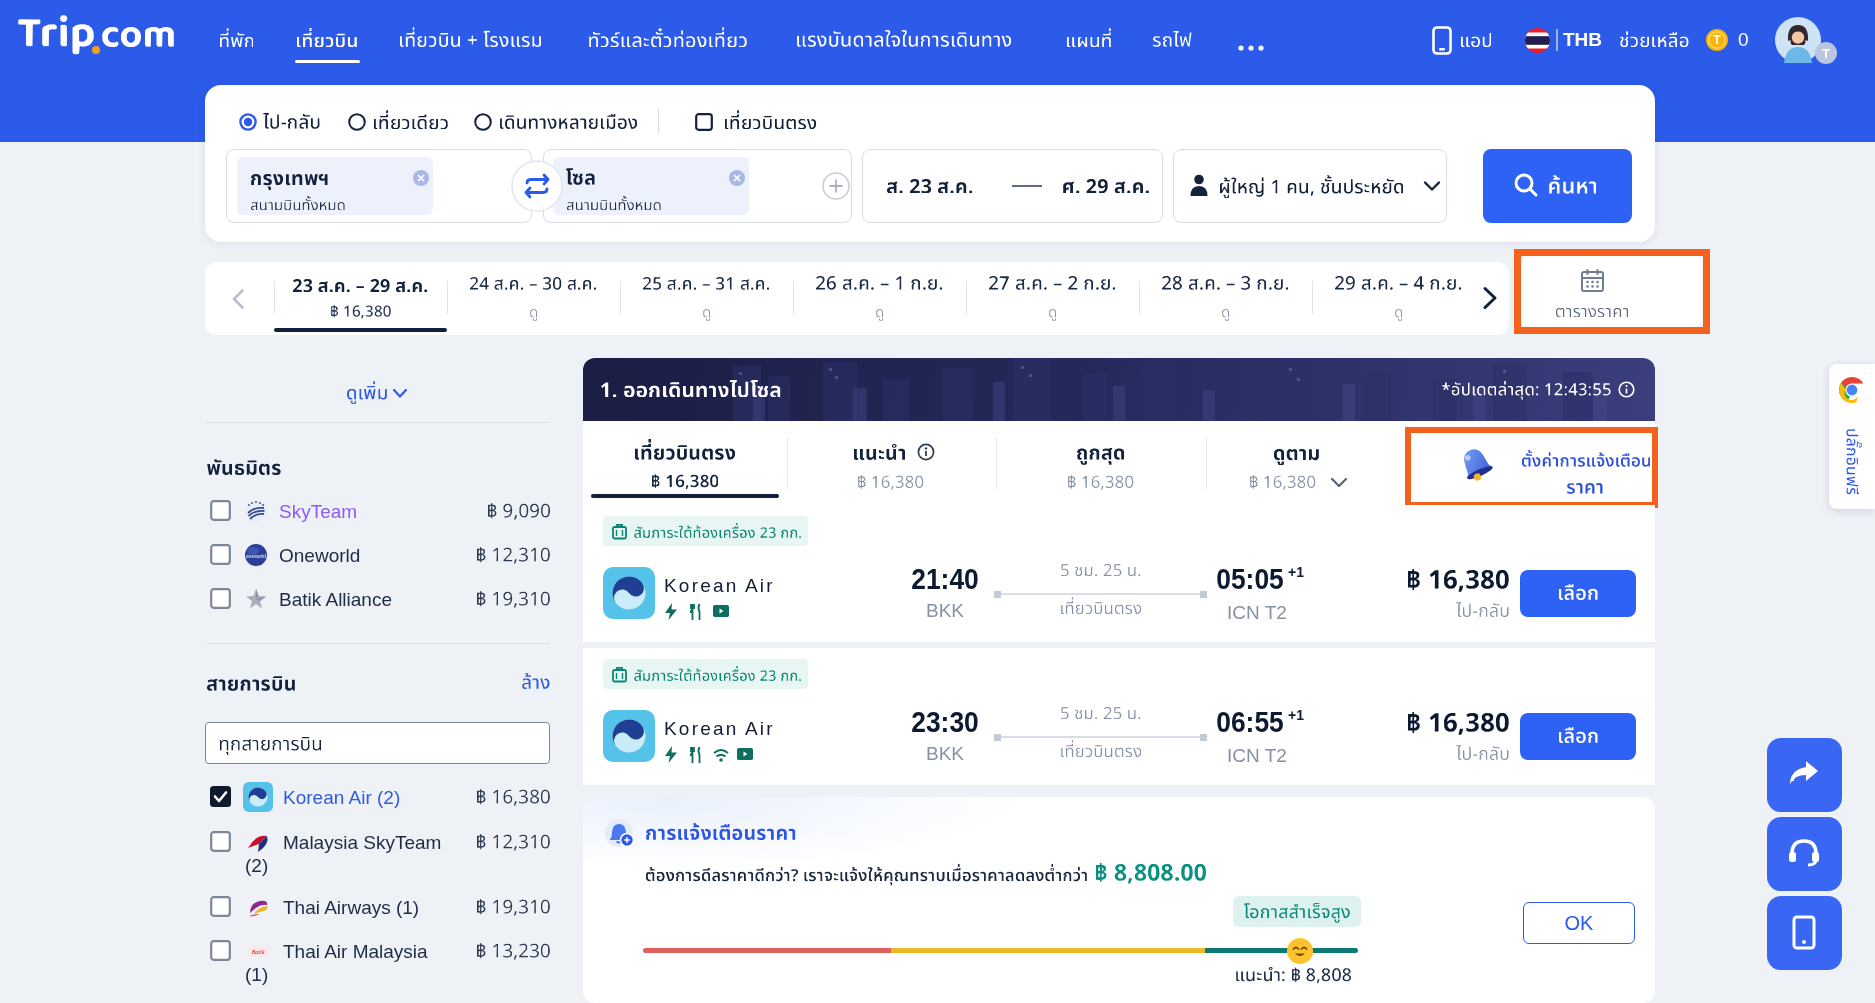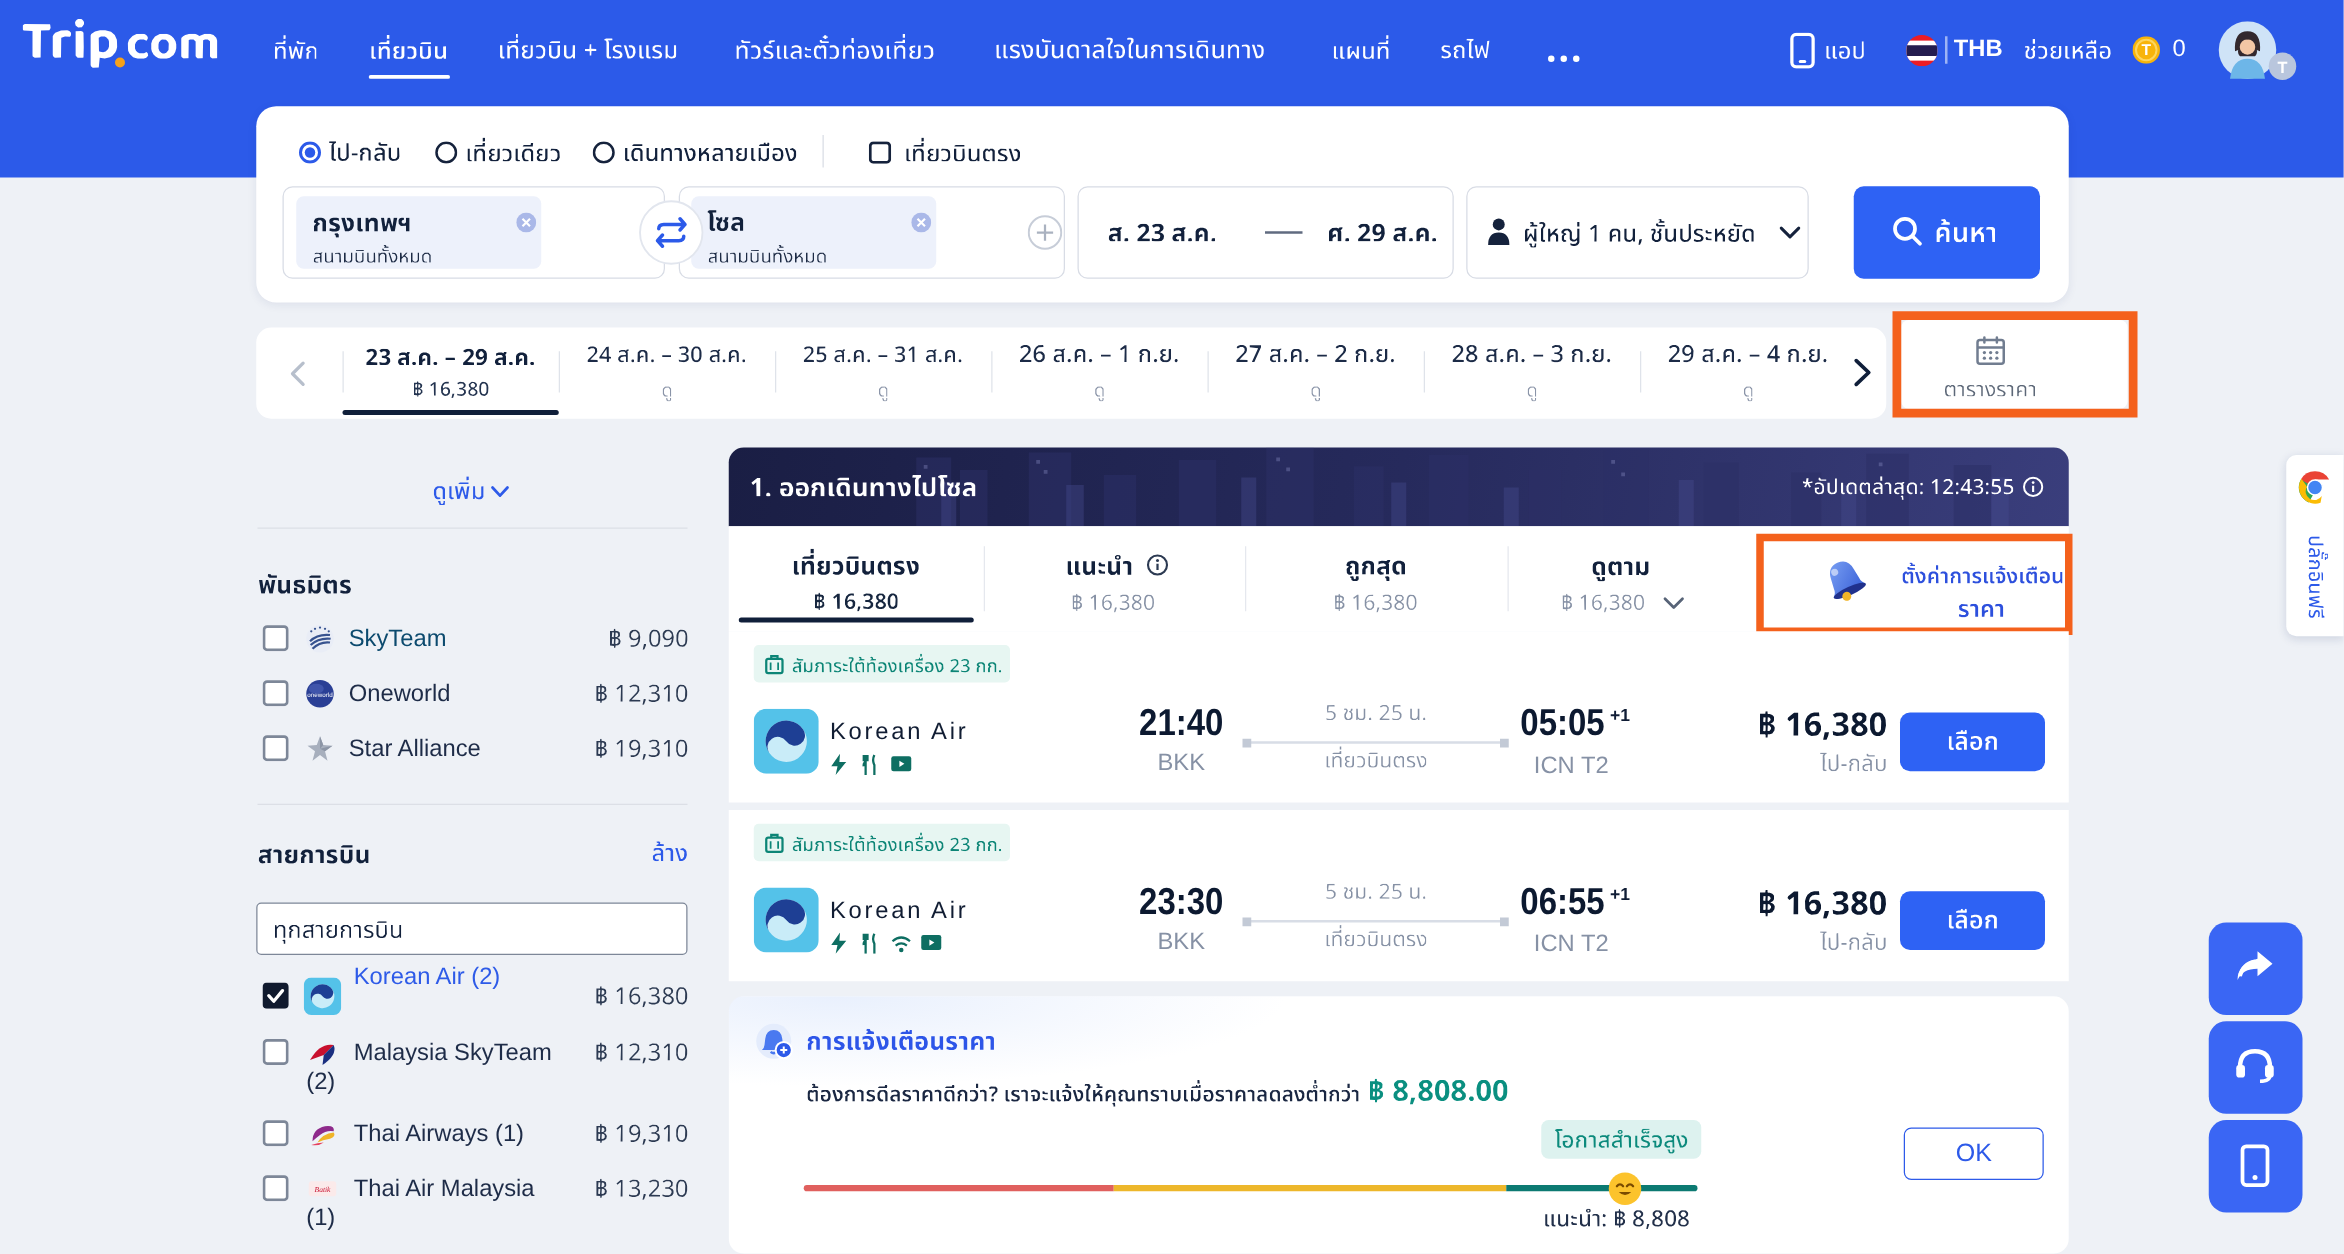--- a/index.html
+++ b/index.html
@@ -259,21 +259,21 @@
       <circle cx="12" cy="12" r="11" fill="#e9edf6"></circle>
       <path d="M4 14 Q10 8 20 9 M4.5 17 Q11 11 20.5 12 M6 20 Q12 14 20 15" stroke="#37538f" stroke-width="1.8" fill="none"></path>
       <g fill="#37538f">
         <circle cx="5" cy="6" r=".9"></circle>
         <circle cx="8" cy="4" r=".9"></circle>
         <circle cx="12" cy="3" r=".9"></circle>
         <circle cx="16" cy="4" r=".9"></circle>
         <circle cx="19" cy="6" r=".9"></circle>
       </g>
     </svg>
-    <div class="abs" style="left:279px;top:501px;font-size:19px;color:#0c4a6e">SkyTeam</div>
+    <div class="abs" style="left:279px;top:501px;font-size:19px;color:#8b5cf6">SkyTeam</div>
     <svg style="position:absolute;left:487.8px;top:502.5px;" width="62.2" height="17.0" viewBox="0 0 62.2 17.0">
       <path d="M28.8 12.2 27.2 12.2 26.2 16.8 27.5 16.5 28.8 13.2Z M56.5 0.8 55.2 1.2 53.8 3.2 53.2 5.0 53.2 10.0 54.2 12.8 55.5 14.0 58.2 14.5 59.8 14.0 61.2 12.2 62.0 9.0 62.0 6.2 61.5 3.8 60.8 2.2 59.2 1.0Z M56.5 2.0 59.0 2.2 60.0 3.5 60.5 5.5 60.2 10.8 59.8 12.0 58.2 13.2 56.2 13.0 55.5 12.2 54.8 10.5 54.5 8.5 54.8 4.8 55.2 3.2Z M47.2 0.8 44.5 1.0 43.0 2.2 42.2 3.8 42.2 6.5 43.5 8.5 45.5 9.2 47.5 9.0 49.5 8.0 48.8 11.2 47.2 12.8 46.2 13.2 43.2 13.2 43.2 14.2 43.8 14.5 45.8 14.5 48.0 13.8 49.2 12.8 50.5 10.2 51.0 6.5 50.2 3.0 49.0 1.5Z M45.5 2.0 47.5 2.0 49.2 4.0 49.5 5.0 49.2 6.5 47.5 8.0 45.2 8.0 43.8 6.5 43.5 5.5 43.8 3.8Z M34.8 0.8 33.5 1.2 32.0 3.2 31.5 5.0 31.5 10.0 32.5 12.8 33.8 14.0 36.5 14.5 38.0 14.0 39.5 12.2 40.2 9.0 40.2 6.2 39.8 3.8 39.0 2.2 37.5 1.0Z M34.8 2.0 37.2 2.2 38.2 3.5 38.8 5.5 38.5 10.8 38.0 12.0 36.5 13.2 34.5 13.0 33.8 12.2 33.0 10.5 32.8 8.5 33.0 4.8 33.5 3.2Z M20.5 0.8 17.8 1.0 16.2 2.2 15.5 3.8 15.5 6.5 16.8 8.5 18.8 9.2 20.8 9.0 22.8 8.0 22.0 11.2 20.5 12.8 19.5 13.2 16.5 13.2 16.5 14.2 17.0 14.5 19.0 14.5 21.2 13.8 22.5 12.8 23.8 10.2 24.2 6.5 23.5 3.0 22.2 1.5Z M18.8 2.0 20.8 2.0 22.5 4.0 22.8 5.0 22.5 6.5 20.8 8.0 18.5 8.0 17.0 6.5 16.8 5.5 17.0 3.8Z M3.2 0.0 3.0 1.8 0.0 1.8 0.0 13.5 3.2 13.8 3.2 15.2 4.2 15.2 4.5 13.5 6.5 13.2 8.0 12.0 8.5 9.8 7.5 8.0 5.8 7.2 7.0 6.8 7.8 6.0 8.0 5.2 7.8 3.0 6.5 2.0 4.2 1.5 4.2 0.0Z M4.5 8.0 5.8 8.2 6.8 9.2 6.8 11.0 5.5 12.2 4.2 12.0Z M1.8 8.0 3.2 8.2 3.0 12.2 1.5 12.0Z M4.5 3.0 5.8 3.2 6.5 4.2 6.5 5.5 5.5 6.5 4.2 6.5Z M1.8 2.8 3.2 3.0 3.0 6.8 1.5 6.5Z" fill="#2c3a52" fill-rule="evenodd"></path>
     </svg>
     <svg style="position:absolute;left:210px;top:544px;" width="21" height="21" viewBox="0 0 21 21">
       <rect x="1.2" y="1.2" width="18.6" height="18.6" rx="2.5" fill="#fff" stroke="#7d8798" stroke-width="2.2"></rect>
     </svg>
     <svg style="position:absolute;left:244px;top:543px;" width="24" height="24" viewBox="0 0 24 24">
       <circle cx="12" cy="12" r="11" fill="#2a3f95"></circle>
       <ellipse cx="9" cy="8" rx="6" ry="4" fill="#4a5fb5" opacity=".7"></ellipse>
       <text x="12" y="14.5" font-family="Liberation Sans" font-size="5" text-anchor="middle" fill="#fff">oneworld</text>
@@ -282,21 +282,21 @@
     <svg style="position:absolute;left:477.0px;top:546.5px;" width="73.0" height="17.0" viewBox="0 0 73.0 17.0">
       <path d="M39.5 12.2 38.0 12.2 37.0 16.8 38.2 16.5 39.5 13.2Z M57.2 1.0 54.0 3.8 54.5 4.5 55.0 4.5 57.2 2.5 57.5 3.8 57.2 14.2 58.8 14.2 58.8 1.0Z M19.5 1.0 16.2 3.8 16.8 4.5 17.2 4.5 19.5 2.5 19.8 3.8 19.5 14.2 21.0 14.2 21.0 1.0Z M67.2 0.8 66.0 1.2 64.5 3.2 64.0 5.0 64.0 10.0 65.0 12.8 66.2 14.0 69.0 14.5 70.5 14.0 72.0 12.2 72.8 9.0 72.8 6.2 72.2 3.8 71.5 2.2 70.0 1.0Z M67.2 2.0 69.8 2.2 70.8 3.5 71.2 5.5 71.0 10.8 70.5 12.0 69.0 13.2 67.0 13.0 66.2 12.2 65.5 10.5 65.2 8.5 65.5 4.8 66.0 3.2Z M45.0 0.8 42.5 1.8 42.2 2.2 43.0 3.0 44.8 2.0 47.5 2.0 48.8 3.2 48.8 5.0 47.8 6.2 46.8 6.8 44.2 6.8 44.2 8.0 47.0 8.0 48.2 8.5 49.2 9.8 49.2 11.2 48.2 12.8 47.0 13.2 44.2 13.2 42.0 12.5 42.0 13.8 44.5 14.5 46.8 14.5 49.5 13.5 50.2 12.8 50.8 11.5 50.8 9.5 50.0 8.2 47.8 7.2 50.0 5.8 50.2 2.8 48.5 1.0Z M27.5 1.5 26.5 2.2 27.2 3.0 29.2 2.0 32.0 2.2 33.0 3.2 33.0 5.5 32.2 7.0 26.5 13.0 26.5 14.2 35.2 14.2 35.2 13.0 28.2 12.8 33.2 7.8 34.5 5.5 34.2 2.5 33.8 1.8 31.8 0.8 29.5 0.8Z M3.2 0.0 3.0 1.8 0.0 1.8 0.0 13.5 3.2 13.8 3.2 15.2 4.2 15.2 4.5 13.5 6.5 13.2 8.0 12.0 8.5 9.8 7.5 8.0 5.8 7.2 7.0 6.8 7.8 6.0 8.0 5.2 7.8 3.0 6.5 2.0 4.2 1.5 4.2 0.0Z M4.5 8.0 5.8 8.2 6.8 9.2 6.8 11.0 5.5 12.2 4.2 12.0Z M1.8 8.0 3.2 8.2 3.0 12.2 1.5 12.0Z M4.5 3.0 5.8 3.2 6.5 4.2 6.5 5.5 5.5 6.5 4.2 6.5Z M1.8 2.8 3.2 3.0 3.0 6.8 1.5 6.5Z" fill="#2c3a52" fill-rule="evenodd"></path>
     </svg>
     <svg style="position:absolute;left:210px;top:588px;" width="21" height="21" viewBox="0 0 21 21">
       <rect x="1.2" y="1.2" width="18.6" height="18.6" rx="2.5" fill="#fff" stroke="#7d8798" stroke-width="2.2"></rect>
     </svg>
     <svg style="position:absolute;left:244px;top:587px;" width="24" height="24" viewBox="0 0 24 24">
       <path d="M12 2 L14.6 9 L22 9.5 L16 14 L18 21.5 L12 17 L6 21.5 L8 14 L2 9.5 L9.4 9 Z" fill="#a7afbd"></path>
       <path d="M12 2 L14.6 9 L12 12 Z M22 9.5 L16 14 L12 12 Z" fill="#8c95a5"></path>
     </svg>
-    <div class="abs" style="left:279px;top:589px;font-size:19px;color:#1e2c48">Star Alliance</div>
+    <div class="abs" style="left:279px;top:589px;font-size:19px;color:#1e2c48">Batik Alliance</div>
     <svg style="position:absolute;left:477.0px;top:590.5px;" width="73.0" height="17.0" viewBox="0 0 73.0 17.0">
       <path d="M39.5 12.2 38.0 12.2 37.0 16.8 38.2 16.5 39.5 13.2Z M57.2 1.0 54.0 3.8 54.5 4.5 55.0 4.5 57.2 2.5 57.5 3.8 57.2 14.2 58.8 14.2 58.8 1.0Z M19.5 1.0 16.2 3.8 16.8 4.5 17.2 4.5 19.5 2.5 19.8 3.8 19.5 14.2 21.0 14.2 21.0 1.0Z M67.2 0.8 66.0 1.2 64.5 3.2 64.0 5.0 64.0 10.0 65.0 12.8 66.2 14.0 69.0 14.5 70.5 14.0 72.0 12.2 72.8 9.0 72.8 6.2 72.2 3.8 71.5 2.2 70.0 1.0Z M67.2 2.0 69.8 2.2 70.8 3.5 71.2 5.5 71.0 10.8 70.5 12.0 69.0 13.2 67.0 13.0 66.2 12.2 65.5 10.5 65.2 8.5 65.5 4.8 66.0 3.2Z M45.0 0.8 42.5 1.8 42.2 2.2 43.0 3.0 44.8 2.0 47.5 2.0 48.8 3.2 48.8 5.0 47.8 6.2 46.8 6.8 44.2 6.8 44.2 8.0 47.0 8.0 48.2 8.5 49.2 9.8 49.2 11.2 48.2 12.8 47.0 13.2 44.2 13.2 42.0 12.5 42.0 13.8 44.5 14.5 46.8 14.5 49.5 13.5 50.2 12.8 50.8 11.5 50.8 9.5 50.0 8.2 47.8 7.2 50.0 5.8 50.2 2.8 48.5 1.0Z M31.5 0.8 28.8 1.0 27.2 2.2 26.5 3.8 26.5 6.5 27.8 8.5 29.8 9.2 31.8 9.0 33.8 8.0 33.0 11.2 31.5 12.8 30.5 13.2 27.5 13.2 27.5 14.2 28.0 14.5 30.0 14.5 32.2 13.8 33.5 12.8 34.8 10.2 35.2 6.5 34.5 3.0 33.2 1.5Z M29.8 2.0 31.8 2.0 33.5 4.0 33.8 5.0 33.5 6.5 31.8 8.0 29.5 8.0 28.0 6.5 27.8 5.5 28.0 3.8Z M3.2 0.0 3.0 1.8 0.0 1.8 0.0 13.5 3.2 13.8 3.2 15.2 4.2 15.2 4.5 13.5 6.5 13.2 8.0 12.0 8.5 9.8 7.5 8.0 5.8 7.2 7.0 6.8 7.8 6.0 8.0 5.2 7.8 3.0 6.5 2.0 4.2 1.5 4.2 0.0Z M4.5 8.0 5.8 8.2 6.8 9.2 6.8 11.0 5.5 12.2 4.2 12.0Z M1.8 8.0 3.2 8.2 3.0 12.2 1.5 12.0Z M4.5 3.0 5.8 3.2 6.5 4.2 6.5 5.5 5.5 6.5 4.2 6.5Z M1.8 2.8 3.2 3.0 3.0 6.8 1.5 6.5Z" fill="#2c3a52" fill-rule="evenodd"></path>
     </svg>
     <div class="abs" style="left:206px;top:643px;width:344px;height:1px;background:#dcdfe6"></div>
     <svg style="position:absolute;left:206.8px;top:676.2px;" width="88.2" height="15.0" viewBox="0 0 88.2 15.0">
       <path d="M78.2 3.8 78.2 12.2 78.5 13.0 80.2 14.5 81.0 14.8 83.5 14.5 85.2 12.8 85.8 14.5 87.8 14.5 87.8 3.8 85.0 3.8 85.0 10.5 84.5 11.5 83.5 12.2 82.0 12.2 81.0 11.2 81.0 3.8Z M65.5 3.8 65.5 11.8 66.0 13.0 67.2 14.2 68.8 14.8 71.8 14.8 73.5 14.0 74.2 13.2 75.0 11.5 75.0 3.8 72.2 3.8 72.2 11.2 71.2 12.5 69.2 12.5 68.2 11.5 68.2 3.8Z M57.8 3.5 56.0 4.0 55.0 4.8 54.5 5.8 54.5 7.5 55.5 9.0 58.8 10.2 60.2 11.8 58.8 12.8 54.8 12.0 54.5 14.0 57.0 14.8 60.0 14.8 61.8 14.0 62.5 13.2 63.0 11.0 62.5 9.8 61.5 8.8 58.0 7.5 57.2 6.8 57.2 6.2 58.5 5.5 61.0 5.8 62.2 6.2 62.0 4.0 60.2 3.5Z M45.5 4.0 45.5 6.2 46.2 5.8 48.5 5.8 49.2 6.5 49.2 14.5 52.0 14.5 52.0 5.8 51.8 5.0 50.8 4.0 49.2 3.5 47.2 3.5Z M34.8 4.5 33.5 6.8 33.8 7.5 35.2 8.0 35.2 8.8 34.5 9.0 33.8 10.5 33.8 14.5 36.5 14.5 36.5 10.5 37.5 9.2 38.0 9.2 38.2 8.0 37.0 7.5 36.5 6.8 37.5 5.8 39.2 5.8 40.5 7.0 40.5 14.5 43.2 14.5 43.2 6.2 42.8 5.2 41.8 4.2 39.5 3.5 37.2 3.5Z M22.2 4.0 21.5 4.8 21.0 6.5 21.5 7.8 23.0 8.8 22.0 9.2 21.2 10.2 21.0 11.8 21.5 13.2 22.2 14.0 24.2 14.8 27.5 14.8 29.5 14.0 30.2 13.2 30.8 12.0 30.8 3.8 28.0 3.8 28.0 11.5 26.8 12.8 25.2 12.8 24.0 11.8 24.0 10.5 24.8 9.8 26.0 9.8 26.0 8.0 24.8 8.0 23.8 7.0 23.8 6.5 25.0 5.5 26.0 5.8 26.2 3.8 24.2 3.5Z M11.8 4.0 11.8 6.2 12.5 5.8 14.8 5.8 15.5 6.5 15.5 14.5 18.2 14.5 18.2 5.8 18.0 5.0 17.0 4.0 15.5 3.5 13.5 3.5Z M10.5 3.0 8.0 3.0 8.0 3.5 7.0 3.8 3.8 3.5 1.0 4.2 1.0 6.5 2.8 5.8 5.2 5.5 6.8 6.5 7.0 7.5 6.5 8.0 2.2 8.5 0.5 9.8 0.0 11.0 0.0 12.5 1.2 14.2 2.8 14.8 5.2 14.5 5.0 12.8 4.0 13.0 2.8 12.0 2.8 11.2 3.8 10.2 4.5 10.0 7.0 10.2 7.0 14.5 9.5 14.5 9.5 6.2 9.0 5.5 10.2 4.2Z M66.0 1.0 66.0 2.0 75.0 2.0 75.0 0.2 67.5 0.2Z" fill="#12213c" fill-rule="evenodd"></path>
     </svg>
     <svg style="position:absolute;left:522.2px;top:673.0px;" width="27.8" height="16.2" viewBox="0 0 27.8 16.2">
       <path d="M18.2 5.5 21.5 15.8 23.8 15.8 25.5 15.0 26.8 13.5 27.5 11.0 27.2 8.2 26.5 6.8 24.5 5.5 22.2 6.2 22.5 7.0 24.5 7.2 25.5 8.8 25.2 12.5 23.8 14.2 23.0 14.2 22.5 13.8 20.0 5.5Z M10.5 6.0 10.5 7.5 12.0 6.8 13.2 6.8 14.5 7.8 14.5 15.8 16.5 15.8 16.5 8.0 16.0 6.5 14.8 5.5 11.5 5.5Z M1.0 6.0 1.0 7.8 3.2 6.8 5.2 6.8 6.8 8.0 6.5 9.8 2.5 10.0 0.5 11.5 0.2 12.0 0.5 14.8 1.2 15.5 2.8 16.0 5.0 15.8 4.8 14.5 3.5 14.8 2.0 13.8 2.0 12.2 3.5 11.2 4.8 11.0 6.8 11.2 6.8 15.8 8.5 15.8 8.5 7.8 8.2 7.0 7.0 5.8 6.2 5.5 2.5 5.5Z M3.2 0.2 3.5 1.2 4.8 1.5 4.8 2.2 3.2 3.0 3.2 3.8 9.0 3.8 9.0 2.5 6.0 2.2 6.2 0.8 5.2 0.0Z" fill="#2d5ae9" fill-rule="evenodd"></path>
     </svg>
@@ -308,21 +308,21 @@
       <rect width="21" height="21" rx="3.5" fill="#101a2e"></rect>
       <path d="M5 10.5 L9 15 L16 6.5" fill="none" stroke="#fff" stroke-width="2.6" stroke-linecap="round" stroke-linejoin="round"></path>
     </svg>
     <svg style="position:absolute;left:243px;top:782px;" width="30" height="30" viewBox="0 0 30 30">
       <rect width="30" height="30" rx="6" fill="#54c2e9"></rect>
       <g transform="rotate(-35 15 15)">
         <circle cx="15" cy="15" r="9.5" fill="#c9ecf8"></circle>
         <path d="M5.5 15 A9.5 9.5 0 0 1 24.5 15 A4.75 4.75 0 0 1 15 15 A4.75 4.75 0 0 0 5.5 15 Z" fill="#1e3f94"></path>
       </g>
     </svg>
-    <div class="abs" style="left:283px;top:771px;font-size:19px;color:#2e5be8">Korean Air (2)</div>
+    <div class="abs" style="left:283px;top:787px;font-size:19px;color:#2e5be8">Korean Air (2)</div>
     <svg style="position:absolute;left:477.0px;top:788.5px;" width="73.0" height="17.0" viewBox="0 0 73.0 17.0">
       <path d="M39.5 12.2 38.0 12.2 37.0 16.8 38.2 16.5 39.5 13.2Z M19.5 1.0 16.2 3.8 16.8 4.5 17.2 4.5 19.5 2.5 19.8 3.8 19.5 14.2 21.0 14.2 21.0 1.0Z M67.2 0.8 66.0 1.2 64.5 3.2 64.0 5.0 64.0 10.0 65.0 12.8 66.2 14.0 69.0 14.5 70.5 14.0 72.0 12.2 72.8 9.0 72.8 6.2 72.2 3.8 71.5 2.2 70.0 1.0Z M67.2 2.0 69.8 2.2 70.8 3.5 71.2 5.5 71.0 10.8 70.5 12.0 69.0 13.2 67.0 13.0 66.2 12.2 65.5 10.5 65.2 8.5 65.5 4.8 66.0 3.2Z M56.5 0.8 55.0 1.2 53.8 2.8 53.8 5.0 54.5 6.2 56.0 7.2 53.5 9.2 53.2 12.0 53.8 13.0 55.5 14.2 58.5 14.5 60.5 13.8 61.8 12.2 62.0 11.2 61.8 9.5 61.0 8.5 59.0 7.2 61.2 5.2 61.5 3.2 60.5 1.5 58.8 0.8Z M57.2 7.8 59.2 8.8 60.5 10.2 60.2 12.0 58.8 13.2 56.2 13.2 54.8 12.0 54.5 11.2 54.8 9.8 56.2 8.2Z M56.2 2.0 57.8 1.8 59.8 2.8 60.0 4.8 59.0 6.0 58.0 6.5 57.0 6.5 55.2 5.0 55.0 3.2Z M45.0 0.8 42.5 1.8 42.2 2.2 43.0 3.0 44.8 2.0 47.5 2.0 48.8 3.2 48.8 5.0 47.8 6.2 46.8 6.8 44.2 6.8 44.2 8.0 47.0 8.0 48.2 8.5 49.2 9.8 49.2 11.2 48.2 12.8 47.0 13.2 44.2 13.2 42.0 12.5 42.0 13.8 44.5 14.5 46.8 14.5 49.5 13.5 50.2 12.8 50.8 11.5 50.8 9.5 50.0 8.2 47.8 7.2 50.0 5.8 50.2 2.8 48.5 1.0Z M34.0 0.8 30.2 1.0 29.2 1.5 27.8 3.0 27.2 4.0 26.5 7.2 26.8 11.0 27.5 12.8 29.5 14.2 30.5 14.5 32.8 14.2 35.0 12.0 35.2 9.0 34.0 6.8 32.2 6.0 30.5 6.0 29.2 6.5 28.2 7.5 28.0 6.2 29.0 3.5 30.0 2.5 31.0 2.0 34.2 2.0Z M30.5 7.0 32.8 7.5 33.8 9.0 33.8 11.2 33.2 12.2 31.8 13.2 29.8 13.0 28.5 11.8 28.0 10.5 28.2 8.5 29.2 7.5Z M3.2 0.0 3.0 1.8 0.0 1.8 0.0 13.5 3.2 13.8 3.2 15.2 4.2 15.2 4.5 13.5 6.5 13.2 8.0 12.0 8.5 9.8 7.5 8.0 5.8 7.2 7.0 6.8 7.8 6.0 8.0 5.2 7.8 3.0 6.5 2.0 4.2 1.5 4.2 0.0Z M4.5 8.0 5.8 8.2 6.8 9.2 6.8 11.0 5.5 12.2 4.2 12.0Z M1.8 8.0 3.2 8.2 3.0 12.2 1.5 12.0Z M4.5 3.0 5.8 3.2 6.5 4.2 6.5 5.5 5.5 6.5 4.2 6.5Z M1.8 2.8 3.2 3.0 3.0 6.8 1.5 6.5Z" fill="#2c3a52" fill-rule="evenodd"></path>
     </svg>
     <svg style="position:absolute;left:210px;top:831px;" width="21" height="21" viewBox="0 0 21 21">
       <rect x="1.2" y="1.2" width="18.6" height="18.6" rx="2.5" fill="#fff" stroke="#7d8798" stroke-width="2.2"></rect>
     </svg>
     <svg style="position:absolute;left:246px;top:832px;" width="24" height="24" viewBox="0 0 24 24">
       <path d="M2 16 Q10 2 21 4 L13 12 Z" fill="#c8102e"></path>
       <path d="M21 4 Q24 12 12 20 L13 12 Z" fill="#1a2f80"></path>
     </svg>

